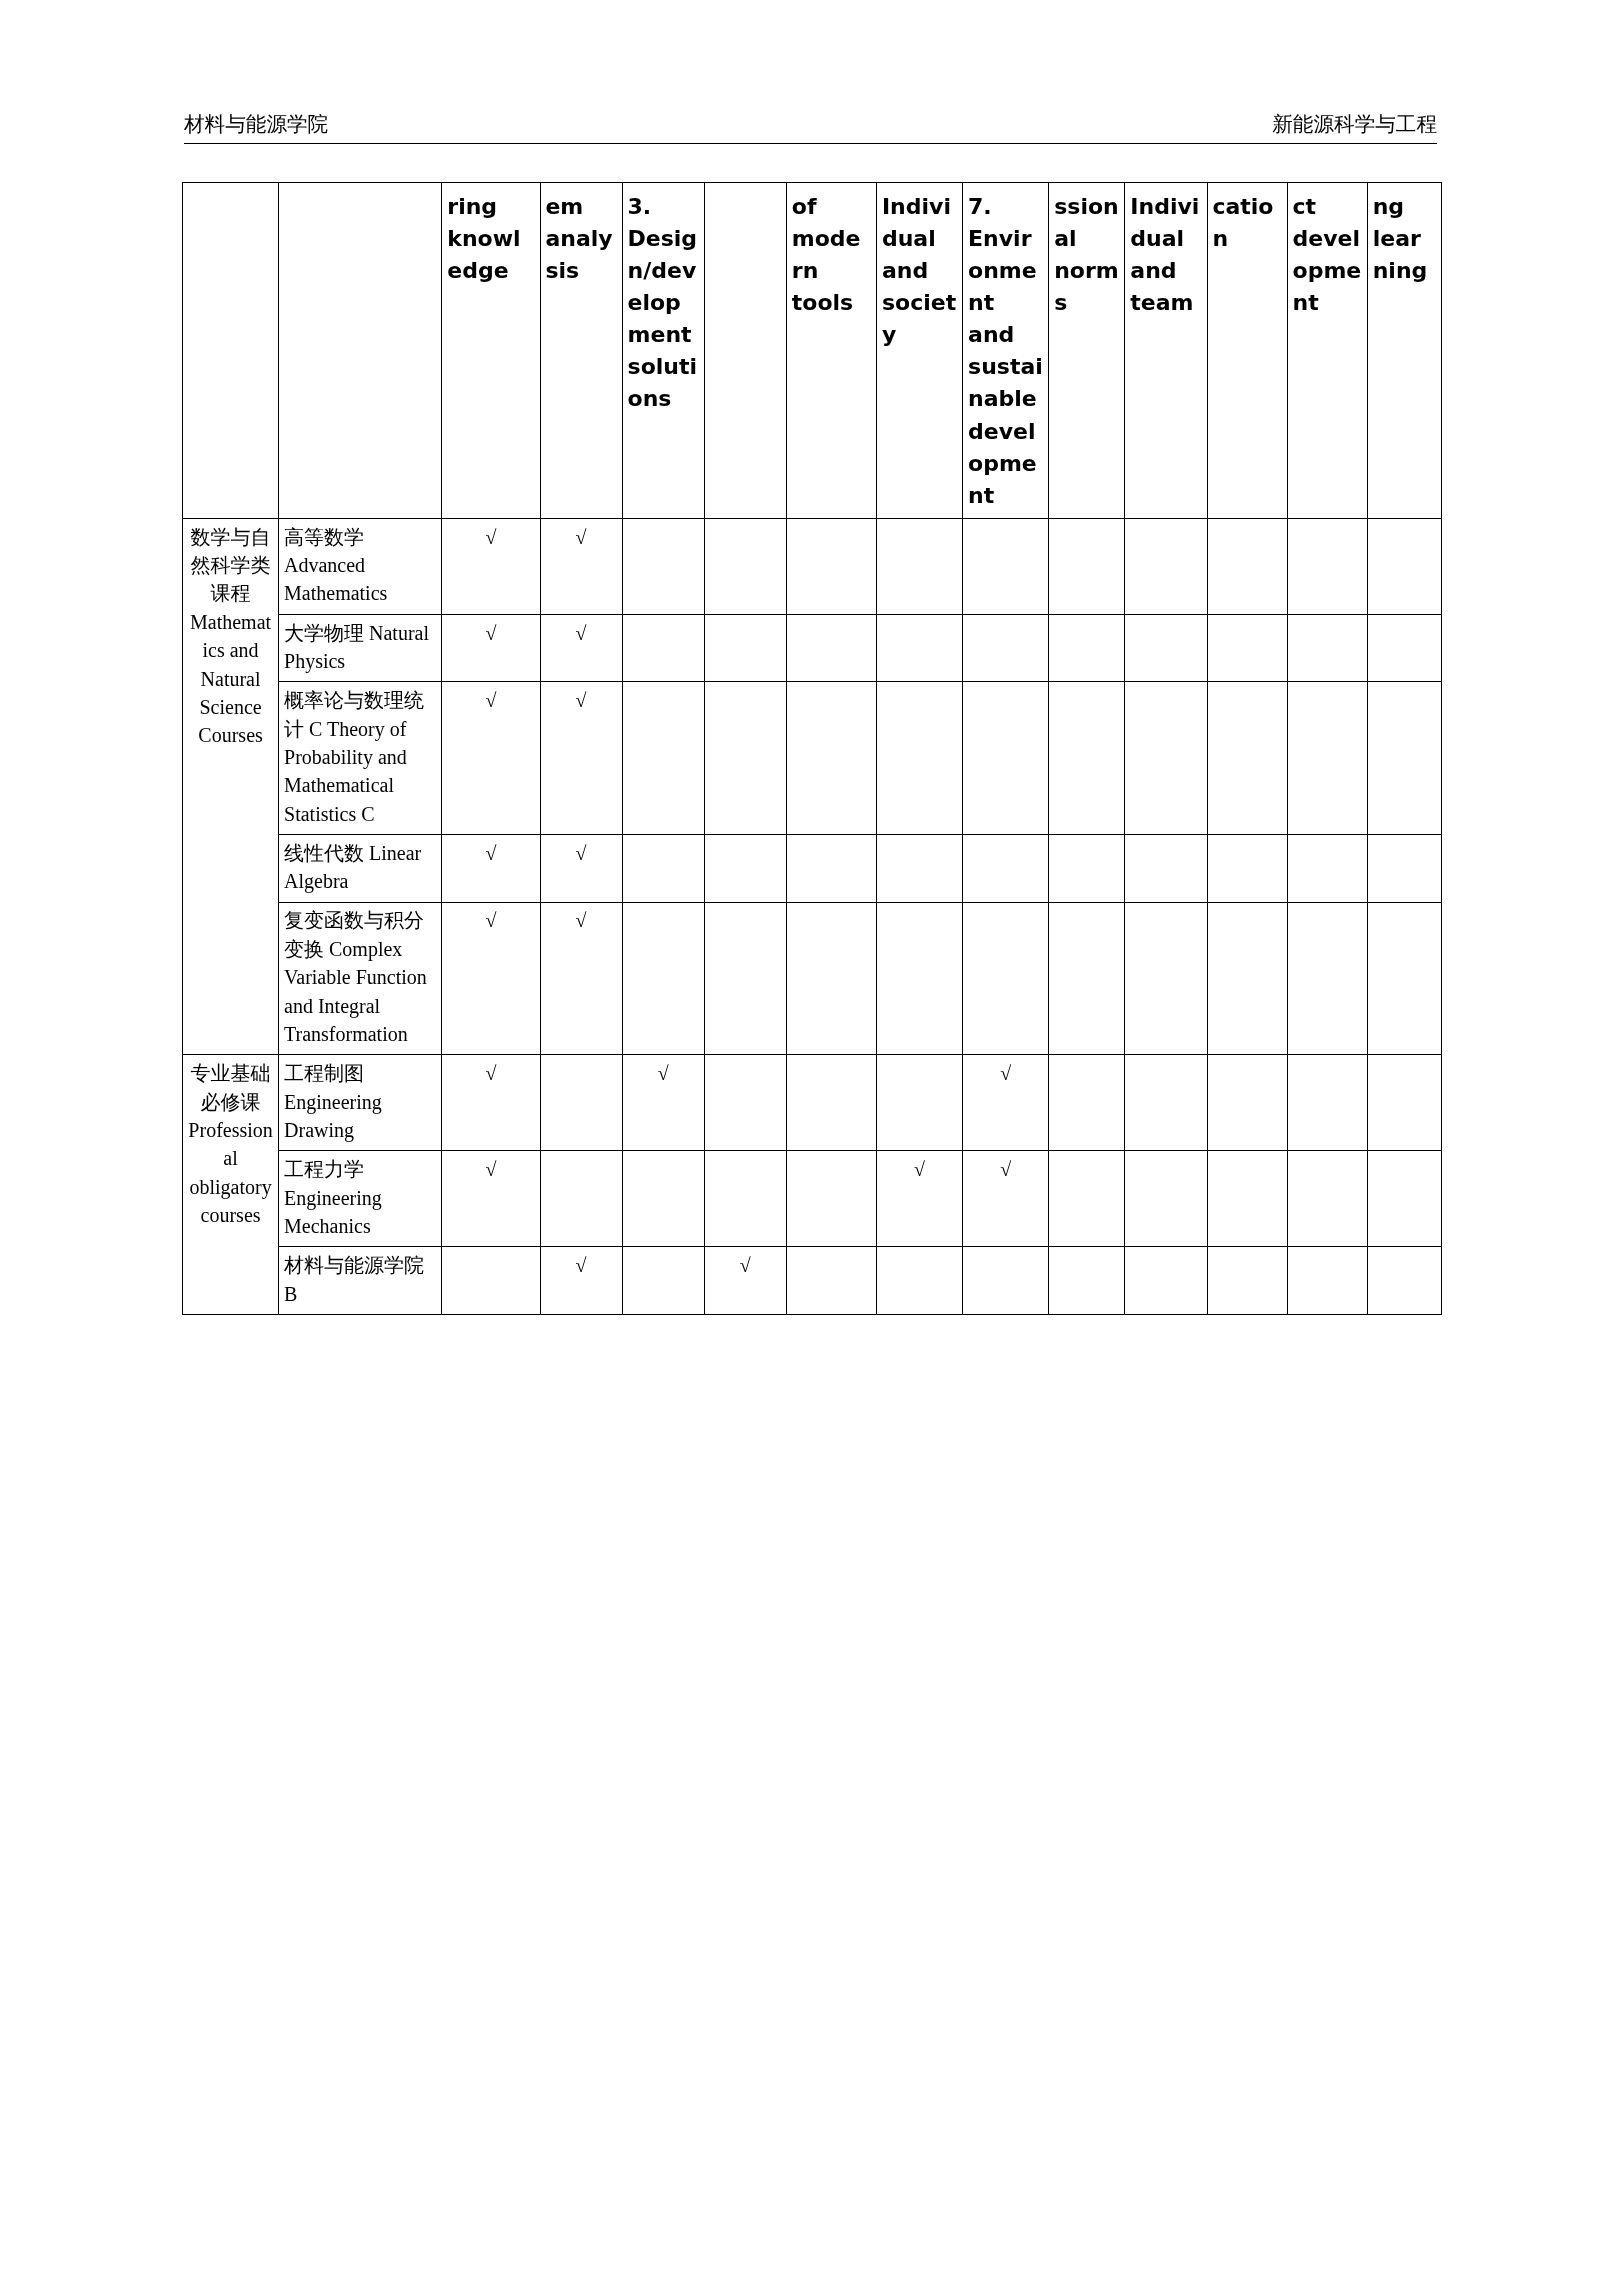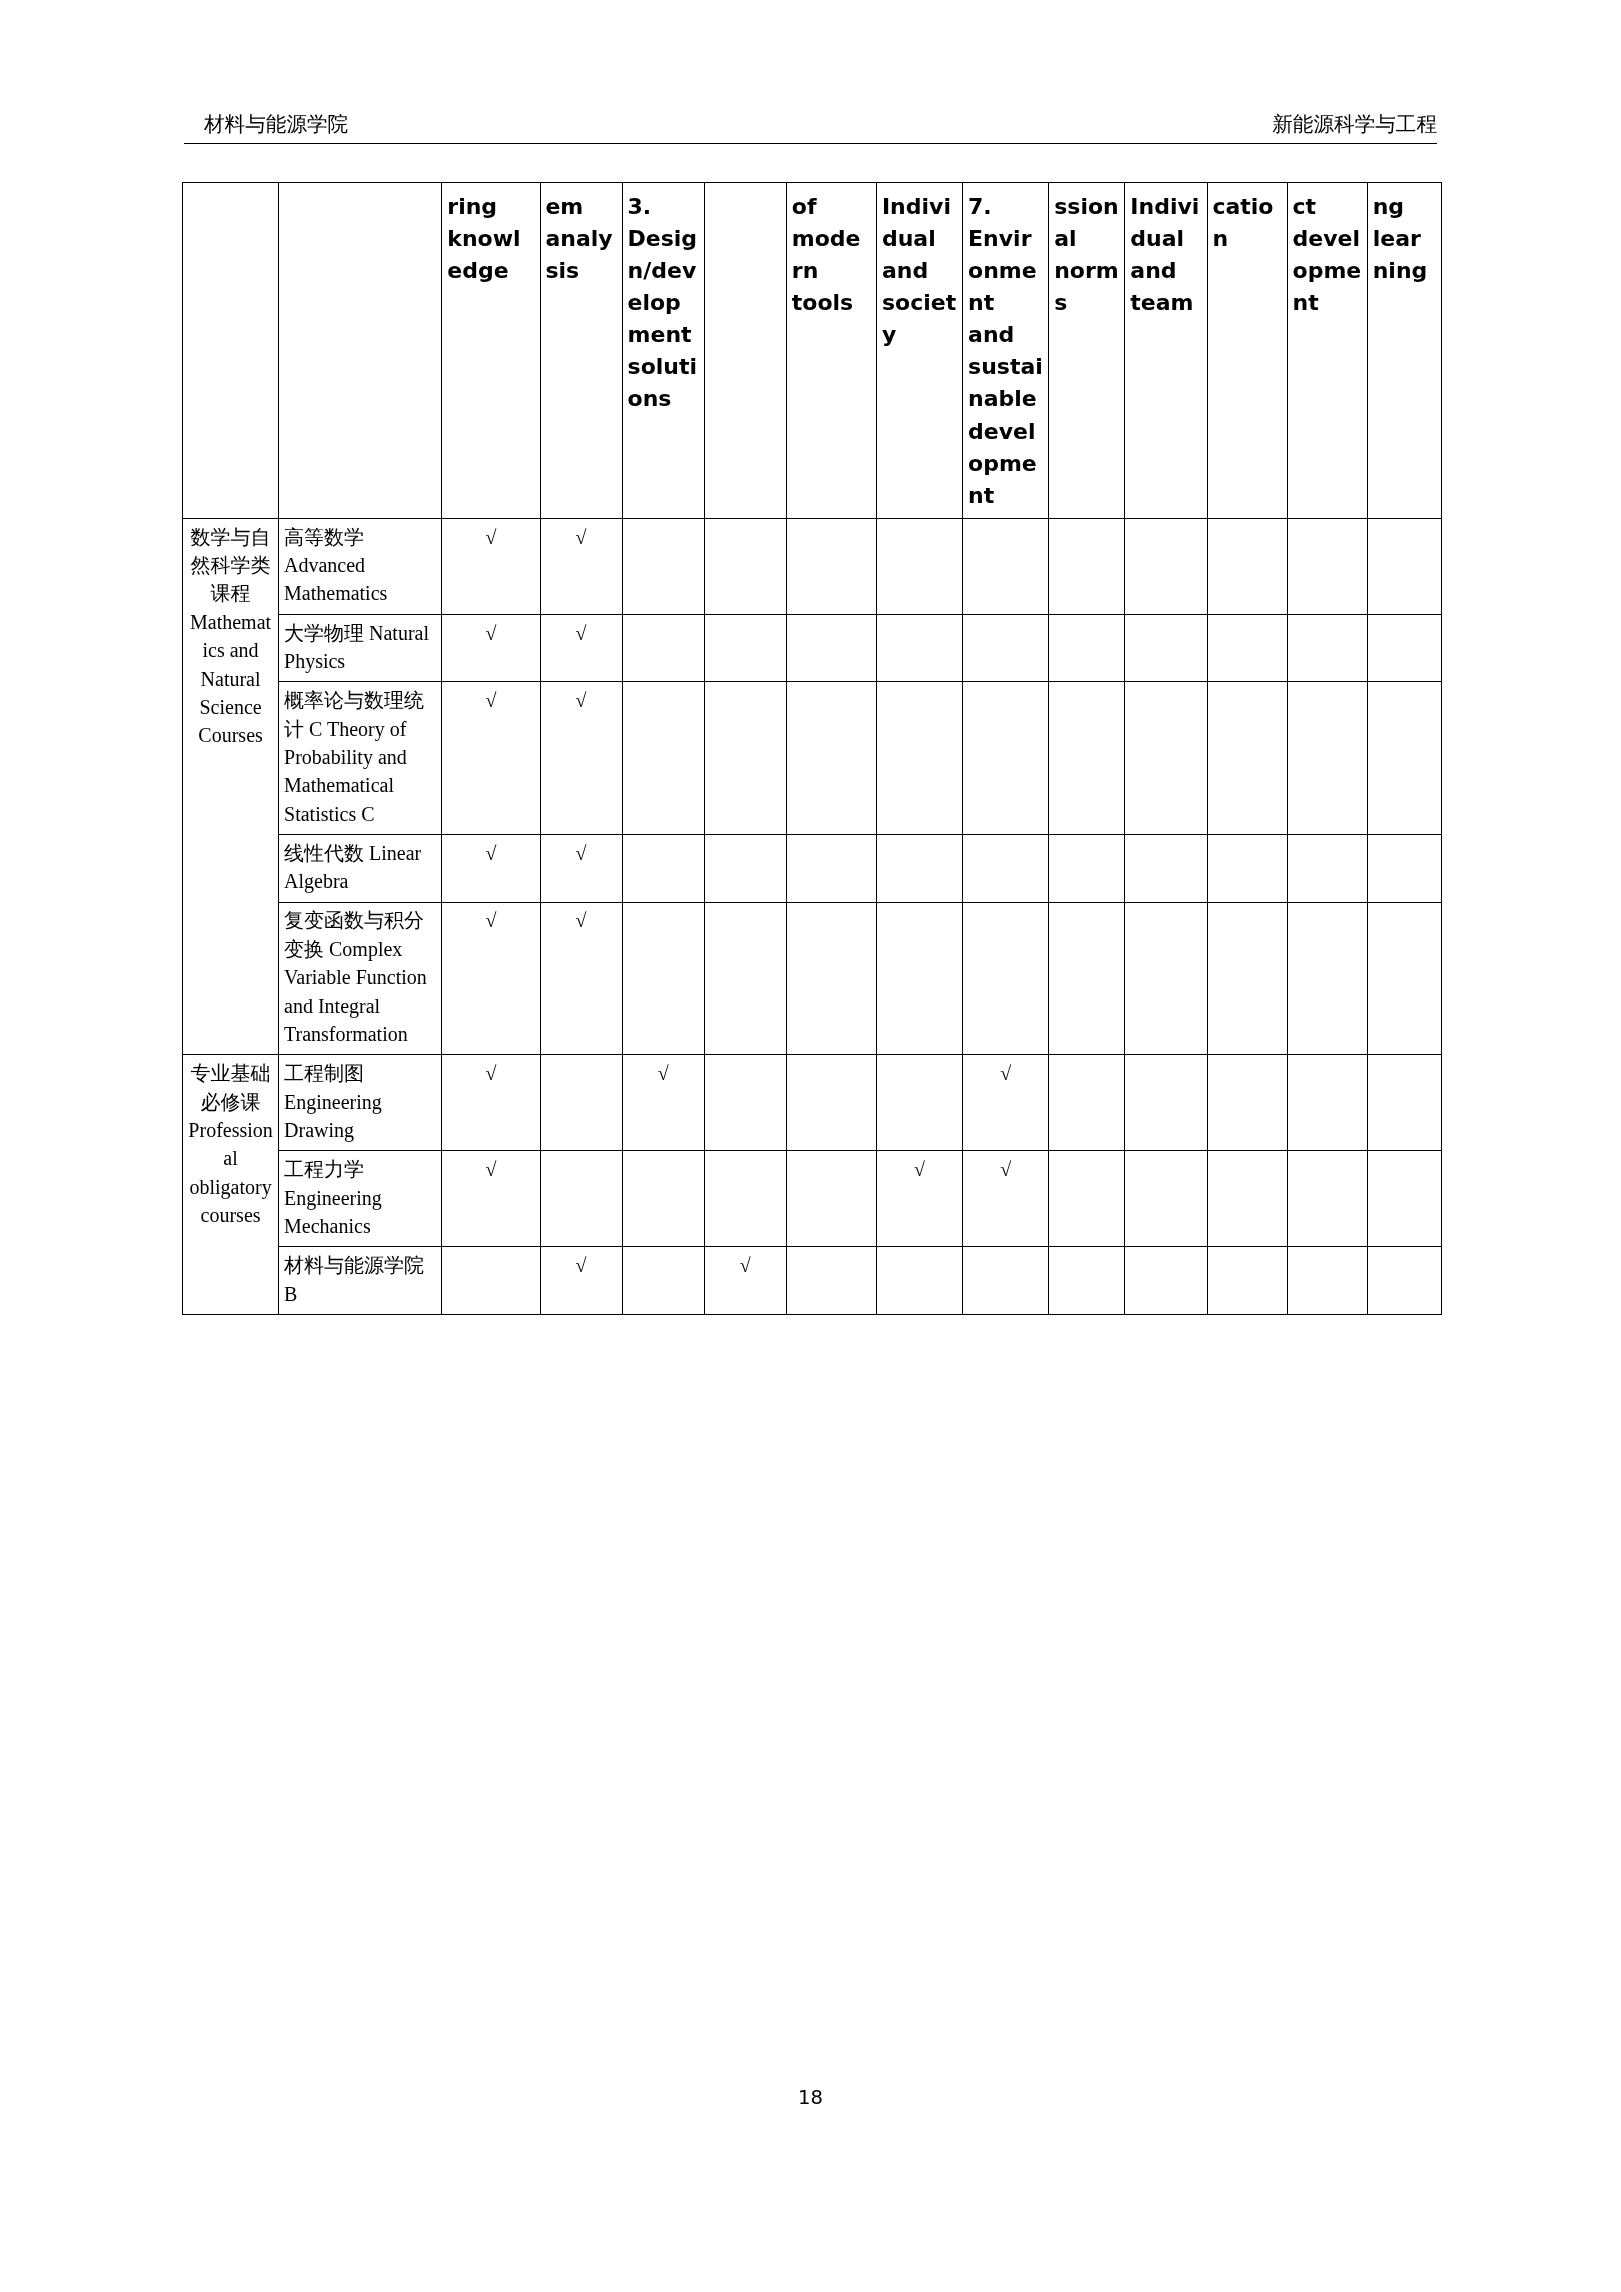--- a/index.html
+++ b/index.html
@@ -30,21 +30,20 @@
     height: 39px;
     display: flex;
     justify-content: space-between;
     align-items: flex-start;
     font-size: 20.6px;
     font-family: "DejaVu Sans", sans-serif;
   }
   .header .h-left, .header .h-right {
     padding-bottom: 2px;
     white-space: nowrap;
-    margin-left: 20px;
   }
   .header-rule {
     position: absolute;
     top: 143px;
     left: 184px;
     right: 184px;
     border-bottom: 1.5px solid #000;
   }
   
   .table-wrap {
@@ -288,16 +287,15 @@
           <td class="mark"></td>
           <td class="mark"></td>
           <td class="mark"></td>
           <td class="mark"></td>
           <td class="mark"></td>
         </tr>
       </tbody>
     </table>
   </div>
 
-  <div class="page-number">18</div>
 
 </div>
 
 
 </body></html>

